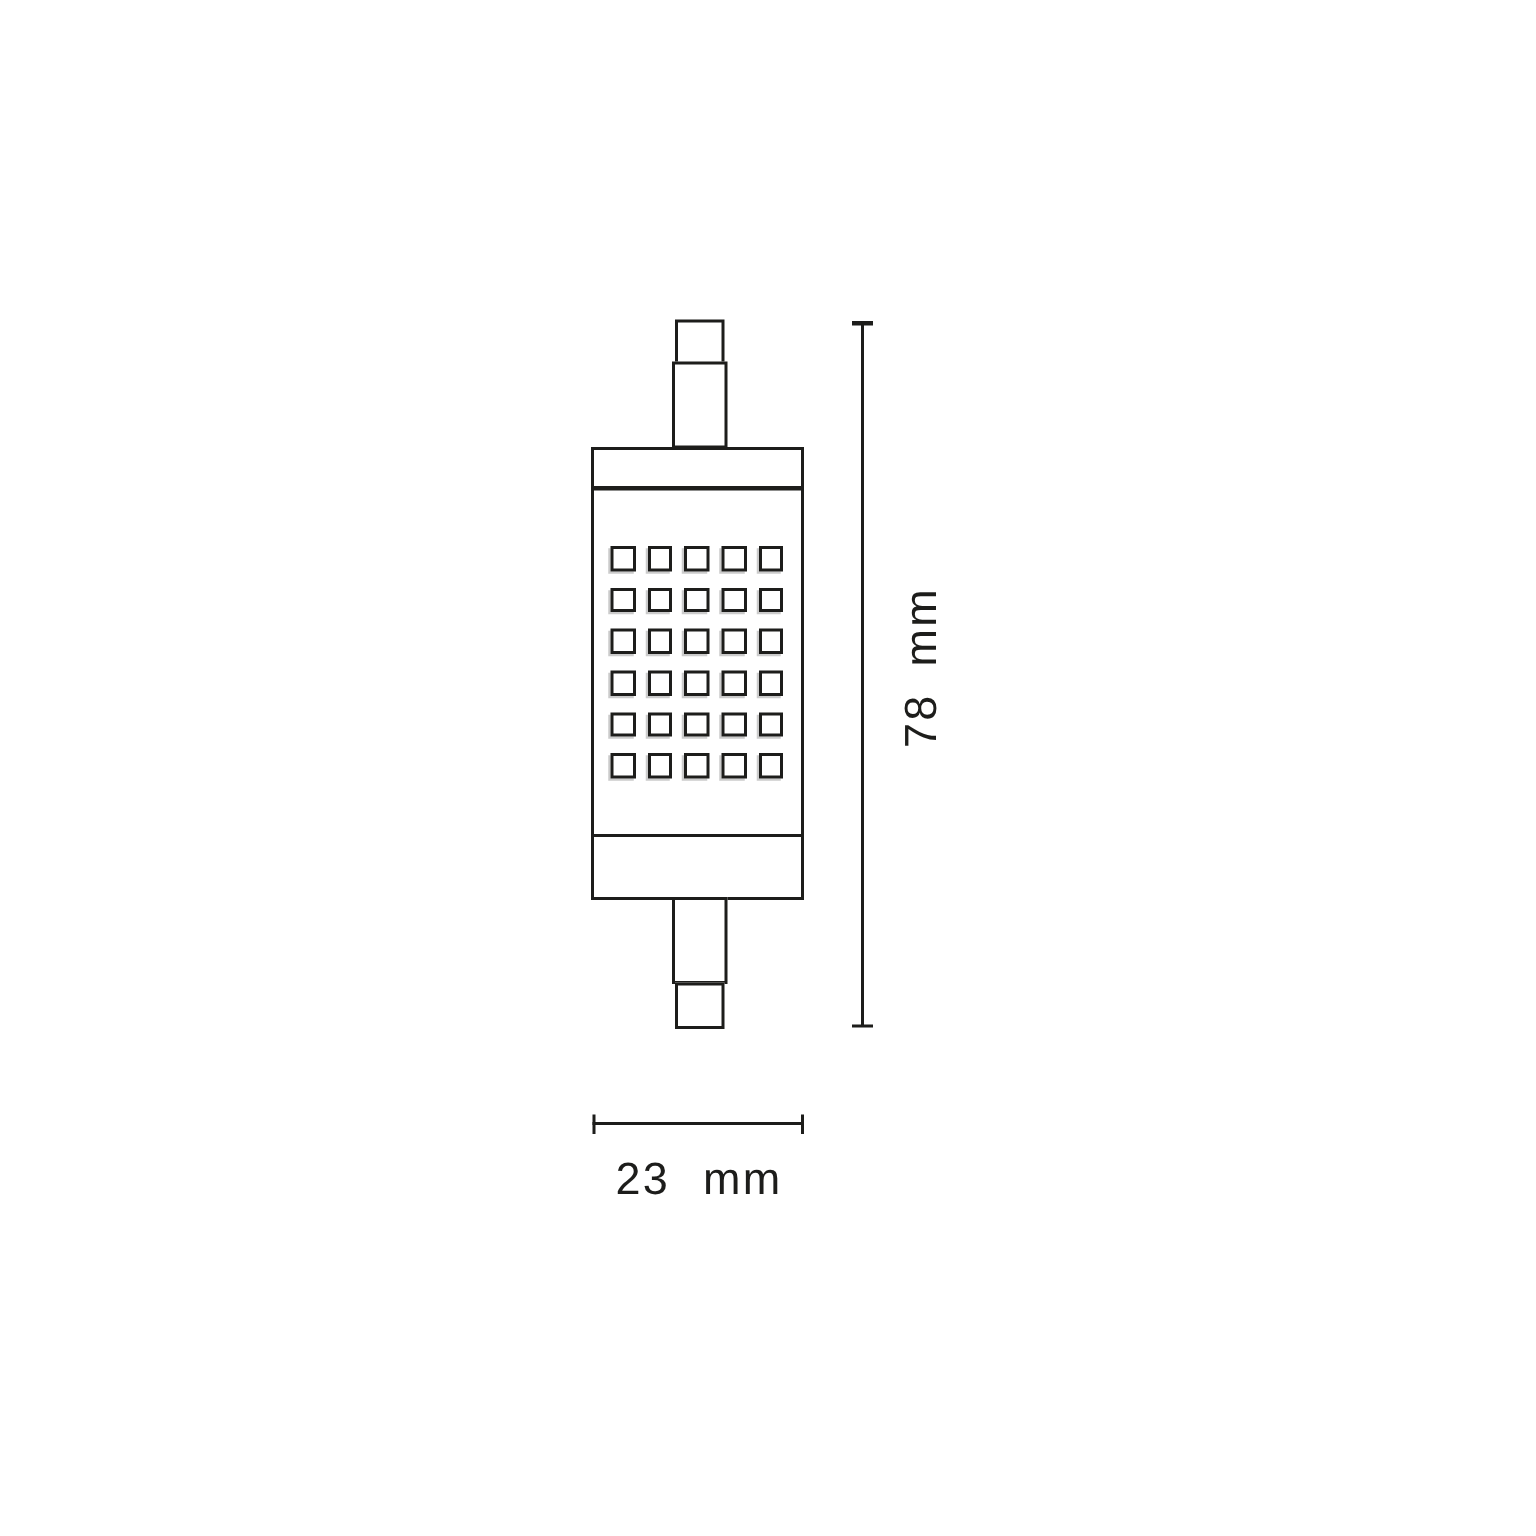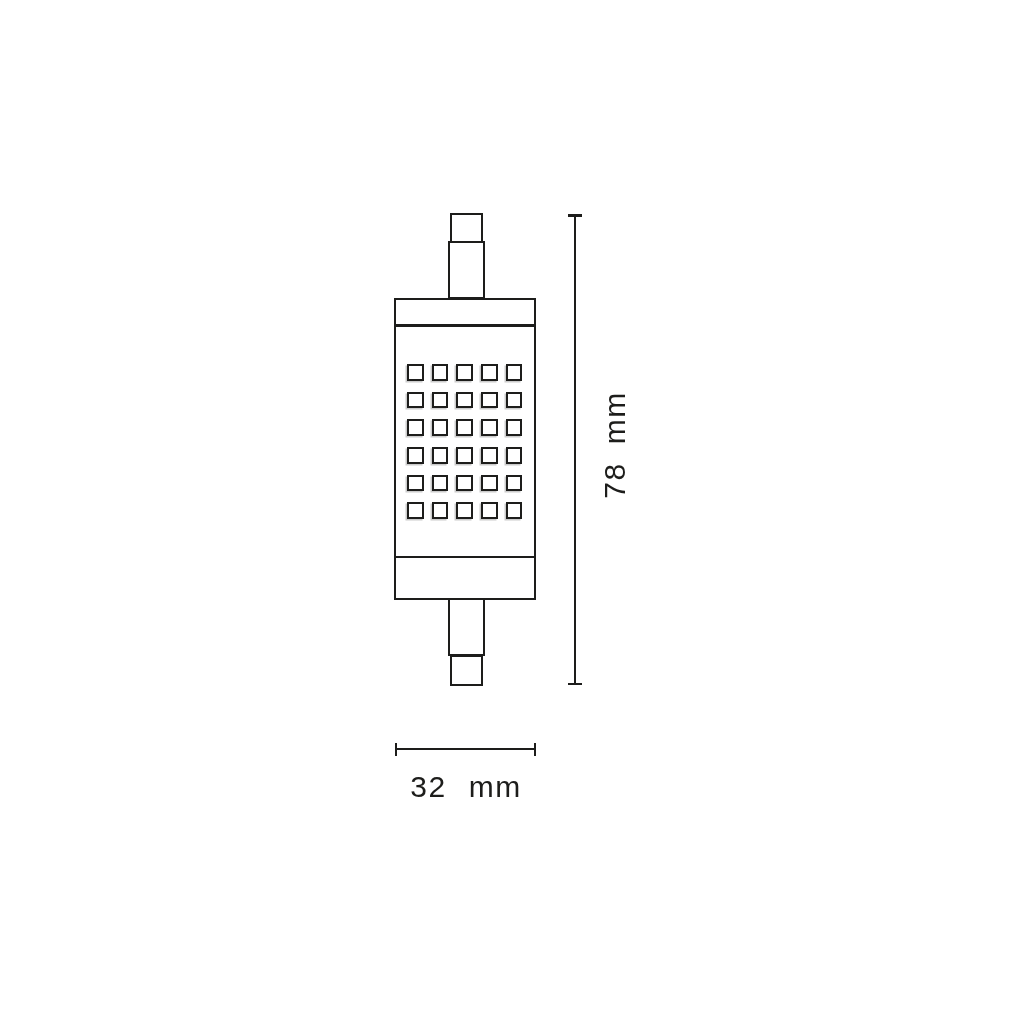--- a/index.html
+++ b/index.html
@@ -123,17 +123,17 @@
   <div class="abs vcap vcap-bot"></div>
   <div class="abs dim-label vlabel">
     <span>78</span>
     <span>mm</span>
   </div>
 
   <div class="abs hline"></div>
   <div class="abs htick htick-l"></div>
   <div class="abs htick htick-r"></div>
   <div class="abs dim-label hlabel">
-    <span>32</span>
+    <span>23</span>
     <span>mm</span>
   </div>
 
 </div>
 
 </body></html>

